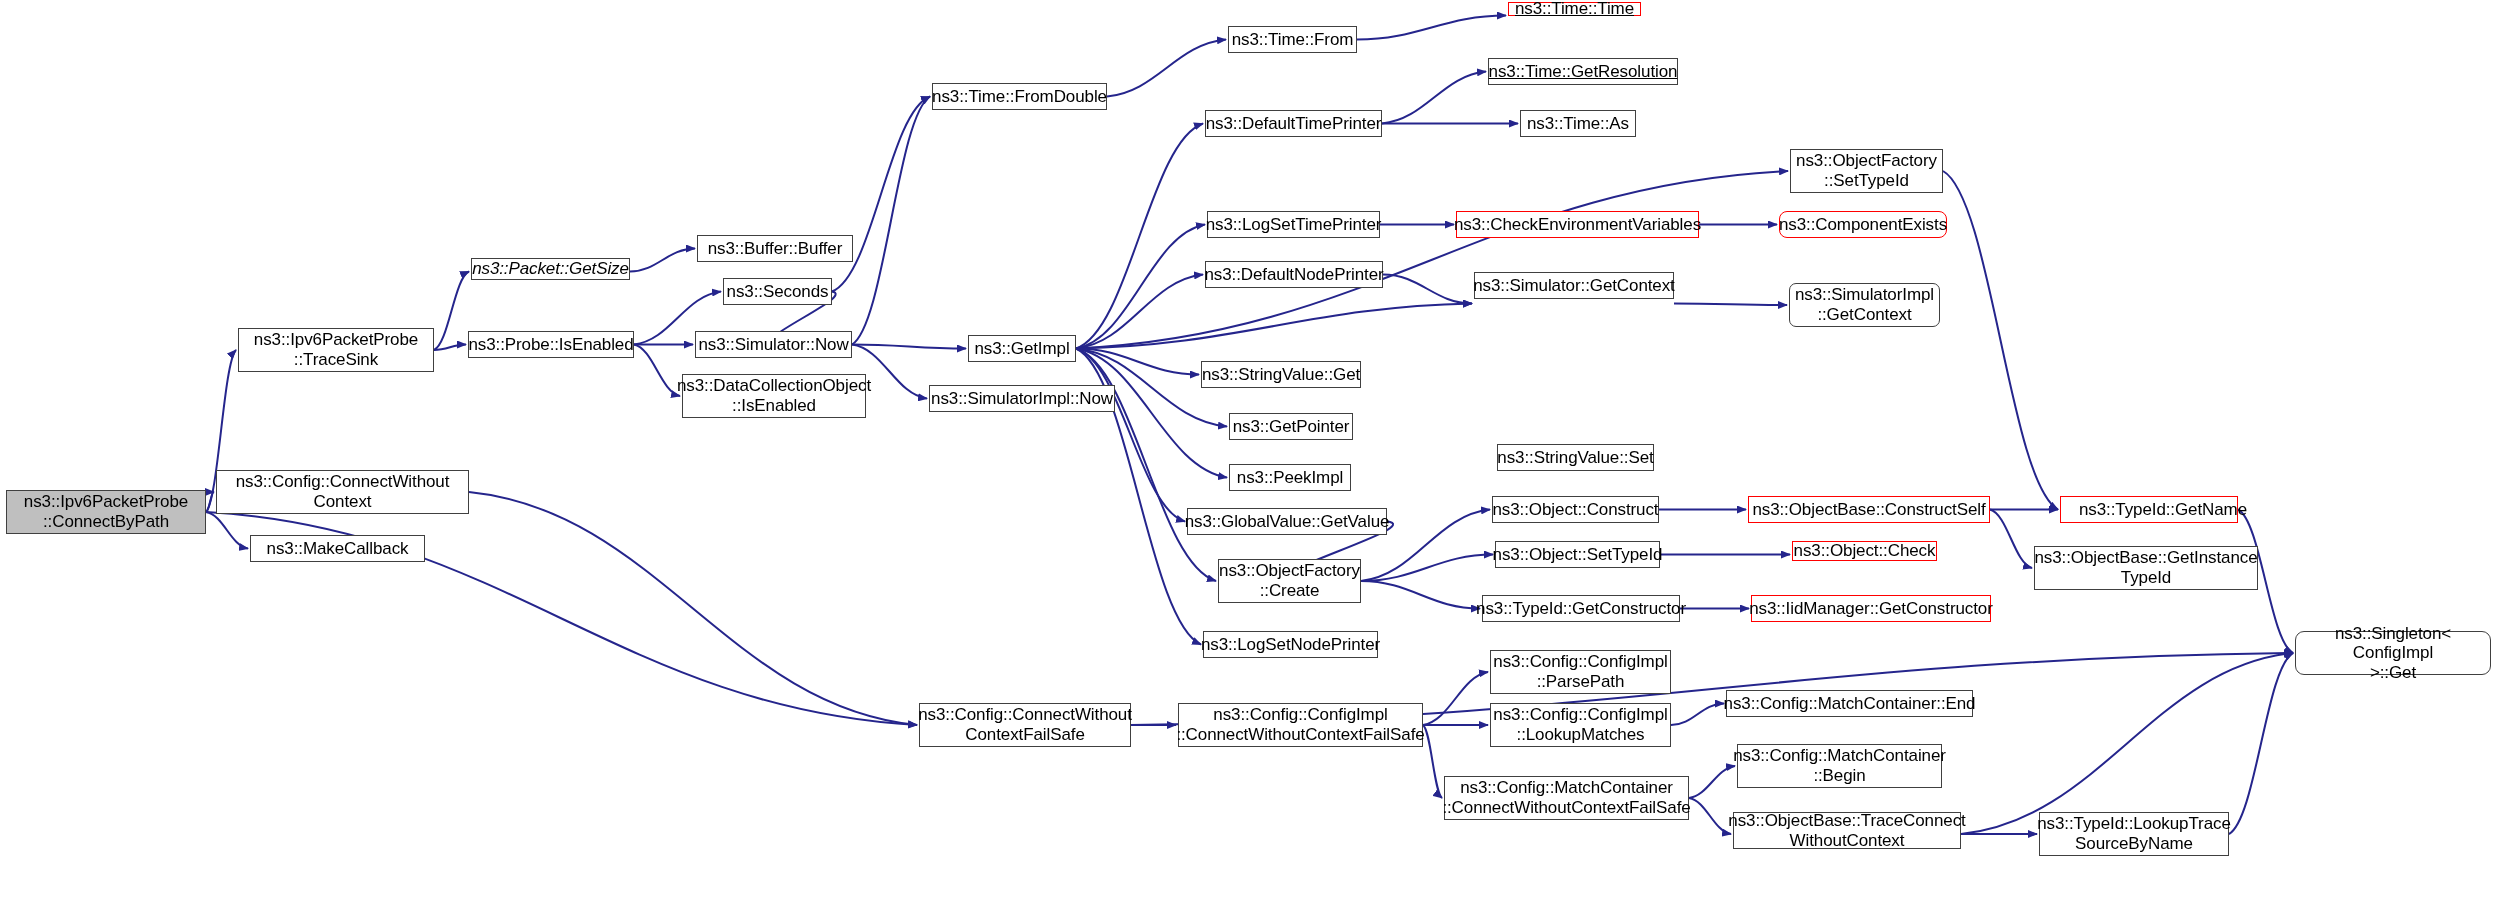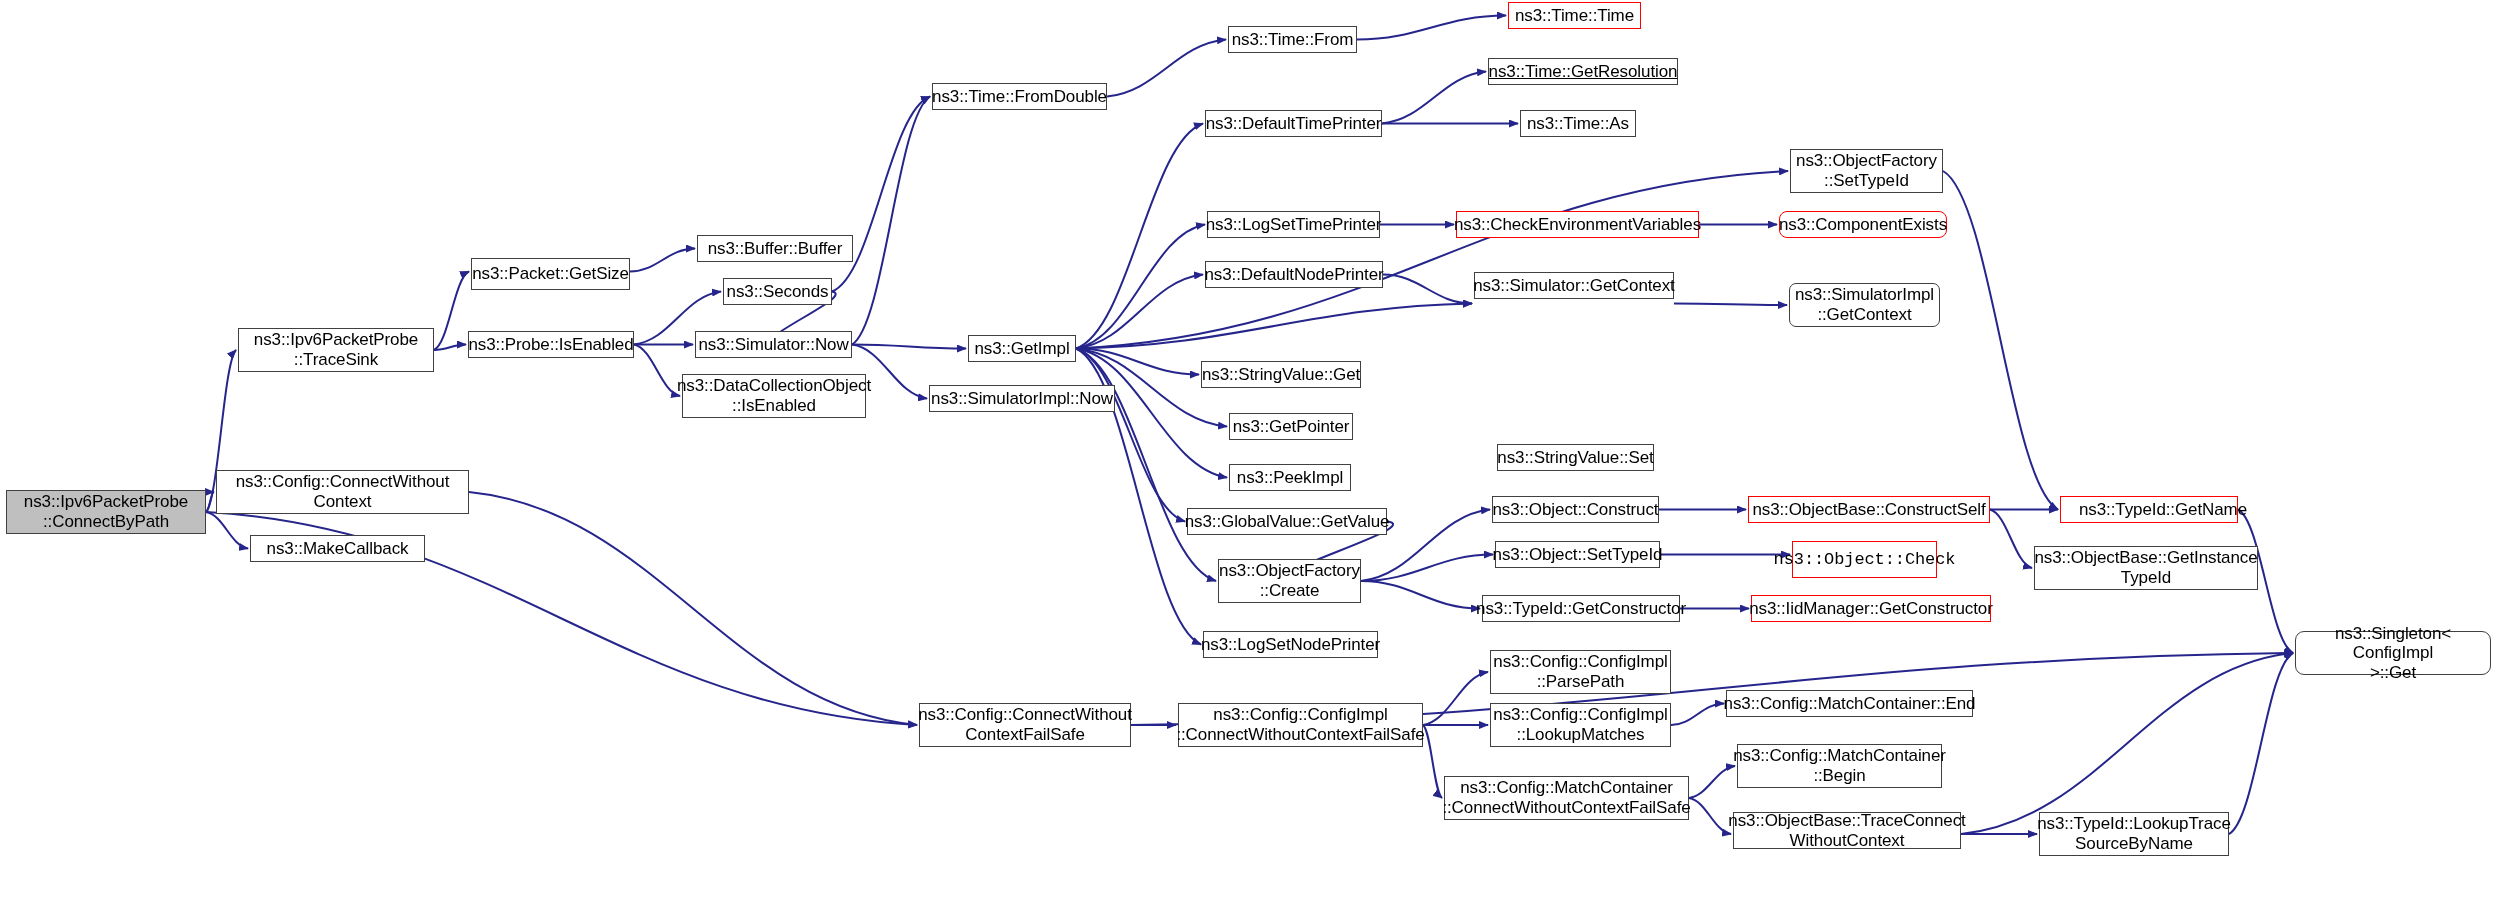--- a/index.html
+++ b/index.html
@@ -108,30 +108,30 @@
   </svg>
 
   <div id="node-layer">
       <div class="node root" style="left: 6px; top: 490px; width: 200px; height: 44px;">ns3::Ipv6PacketProbe
 ::ConnectByPath</div>
       <div class="node" style="left: 238px; top: 328px; width: 196px; height: 44px;">ns3::Ipv6PacketProbe
 ::TraceSink</div>
       <div class="node" style="left: 216px; top: 470px; width: 253px; height: 44px;">ns3::Config::ConnectWithout
 Context</div>
       <div class="node" style="left: 250px; top: 535px; width: 175px; height: 27px;">ns3::MakeCallback</div>
-      <div class="node" style="left: 471px; top: 258px; width: 159px; height: 32px;">ns3::Packet::GetSize</div>
+      <div class="node" style="left: 471px; top: 258px; width: 159px; height: 22px; font-style: italic;">ns3::Packet::GetSize</div>
       <div class="node" style="left: 468px; top: 331px; width: 166px; height: 27px;">ns3::Probe::IsEnabled</div>
       <div class="node" style="left: 697px; top: 235px; width: 156px; height: 27px;">ns3::Buffer::Buffer</div>
       <div class="node" style="left: 723px; top: 278px; width: 109px; height: 27px;">ns3::Seconds</div>
       <div class="node" style="left: 695px; top: 331px; width: 157px; height: 27px;">ns3::Simulator::Now</div>
       <div class="node" style="left: 682px; top: 374px; width: 184px; height: 44px;">ns3::DataCollectionObject
 ::IsEnabled</div>
       <div class="node" style="left: 932px; top: 83px; width: 175px; height: 27px;">ns3::Time::FromDouble</div>
       <div class="node" style="left: 1228px; top: 26px; width: 129px; height: 27px;">ns3::Time::From</div>
-      <div class="node red" style="left: 1508px; top: 2px; width: 133px; height: 27px;">ns3::Time::Time</div>
+      <div class="node red" style="left: 1508px; top: 2px; width: 133px; height: 14px; text-decoration: underline;">ns3::Time::Time</div>
       <div class="node" style="left: 1488px; top: 58px; width: 190px; height: 27px; text-decoration: underline;">ns3::Time::GetResolution</div>
       <div class="node" style="left: 1205px; top: 110px; width: 177px; height: 27px;">ns3::DefaultTimePrinter</div>
       <div class="node" style="left: 1520px; top: 110px; width: 116px; height: 27px;">ns3::Time::As</div>
       <div class="node" style="left: 1790px; top: 149px; width: 153px; height: 44px;">ns3::ObjectFactory
 ::SetTypeId</div>
       <div class="node" style="left: 1207px; top: 211px; width: 173px; height: 27px;">ns3::LogSetTimePrinter</div>
       <div class="node red" style="left: 1456px; top: 211px; width: 243px; height: 27px;">ns3::CheckEnvironmentVariables</div>
       <div class="node red" style="left: 1779px; top: 211px; width: 168px; height: 27px; border-radius: 8px;">ns3::ComponentExists</div>
       <div class="node" style="left: 1205px; top: 261px; width: 178px; height: 27px;">ns3::DefaultNodePrinter</div>
       <div class="node" style="left: 1474px; top: 272px; width: 200px; height: 27px;">ns3::Simulator::GetContext</div>
@@ -144,21 +144,21 @@
       <div class="node" style="left: 1229px; top: 464px; width: 122px; height: 27px;">ns3::PeekImpl</div>
       <div class="node" style="left: 1187px; top: 508px; width: 200px; height: 27px;">ns3::GlobalValue::GetValue</div>
       <div class="node" style="left: 1218px; top: 559px; width: 143px; height: 44px;">ns3::ObjectFactory
 ::Create</div>
       <div class="node" style="left: 1203px; top: 631px; width: 175px; height: 27px;">ns3::LogSetNodePrinter</div>
       <div class="node" style="left: 1497px; top: 444px; width: 157px; height: 27px;">ns3::StringValue::Set</div>
       <div class="node" style="left: 1492px; top: 496px; width: 167px; height: 27px;">ns3::Object::Construct</div>
       <div class="node red" style="left: 1748px; top: 496px; width: 242px; height: 27px;">ns3::ObjectBase::ConstructSelf</div>
       <div class="node red" style="left: 2060px; top: 496px; width: 178px; height: 27px; padding-left: 33px;">ns3::TypeId::GetName</div>
       <div class="node" style="left: 1495px; top: 541px; width: 165px; height: 27px;">ns3::Object::SetTypeId</div>
-      <div class="node red" style="left: 1792px; top: 541px; width: 145px; height: 37px; font-family: Liberation Mono, monospace;">ns3::Object::Check</div>
+      <div class="node red" style="left: 1792px; top: 541px; width: 145px; height: 20px;">ns3::Object::Check</div>
       <div class="node" style="left: 2034px; top: 546px; width: 224px; height: 44px;">ns3::ObjectBase::GetInstance
 TypeId</div>
       <div class="node" style="left: 1482px; top: 595px; width: 198px; height: 27px;">ns3::TypeId::GetConstructor</div>
       <div class="node red" style="left: 1751px; top: 595px; width: 240px; height: 27px;">ns3::IidManager::GetConstructor</div>
       <div class="node" style="left: 2295px; top: 631px; width: 196px; height: 44px; border-radius: 9px;">ns3::Singleton&lt; ConfigImpl
 &gt;::Get</div>
       <div class="node" style="left: 919px; top: 703px; width: 212px; height: 44px;">ns3::Config::ConnectWithout
 ContextFailSafe</div>
       <div class="node" style="left: 1178px; top: 703px; width: 245px; height: 44px;">ns3::Config::ConfigImpl
 ::ConnectWithoutContextFailSafe</div>

